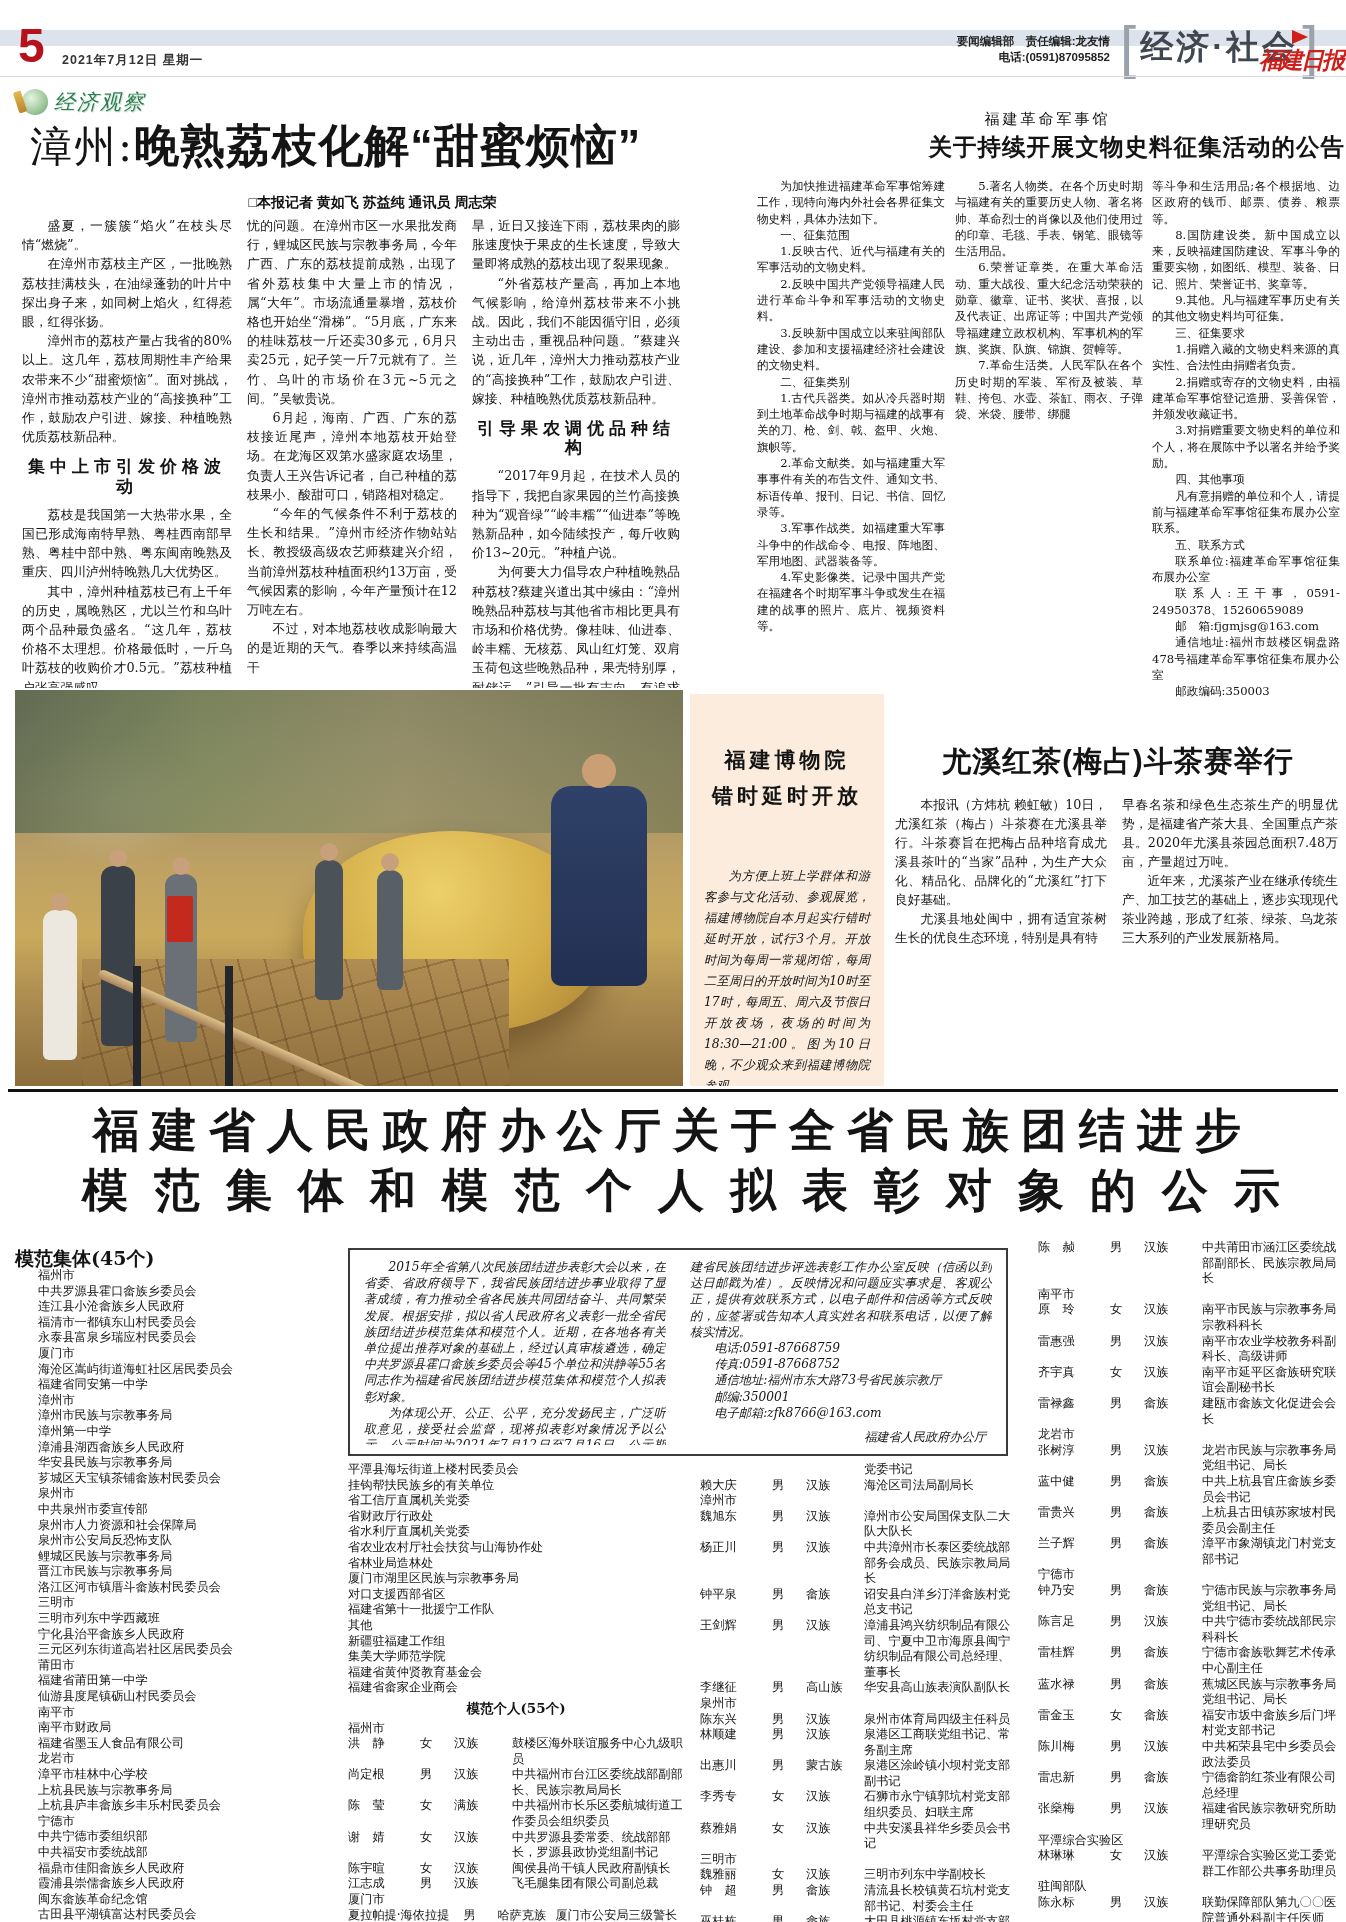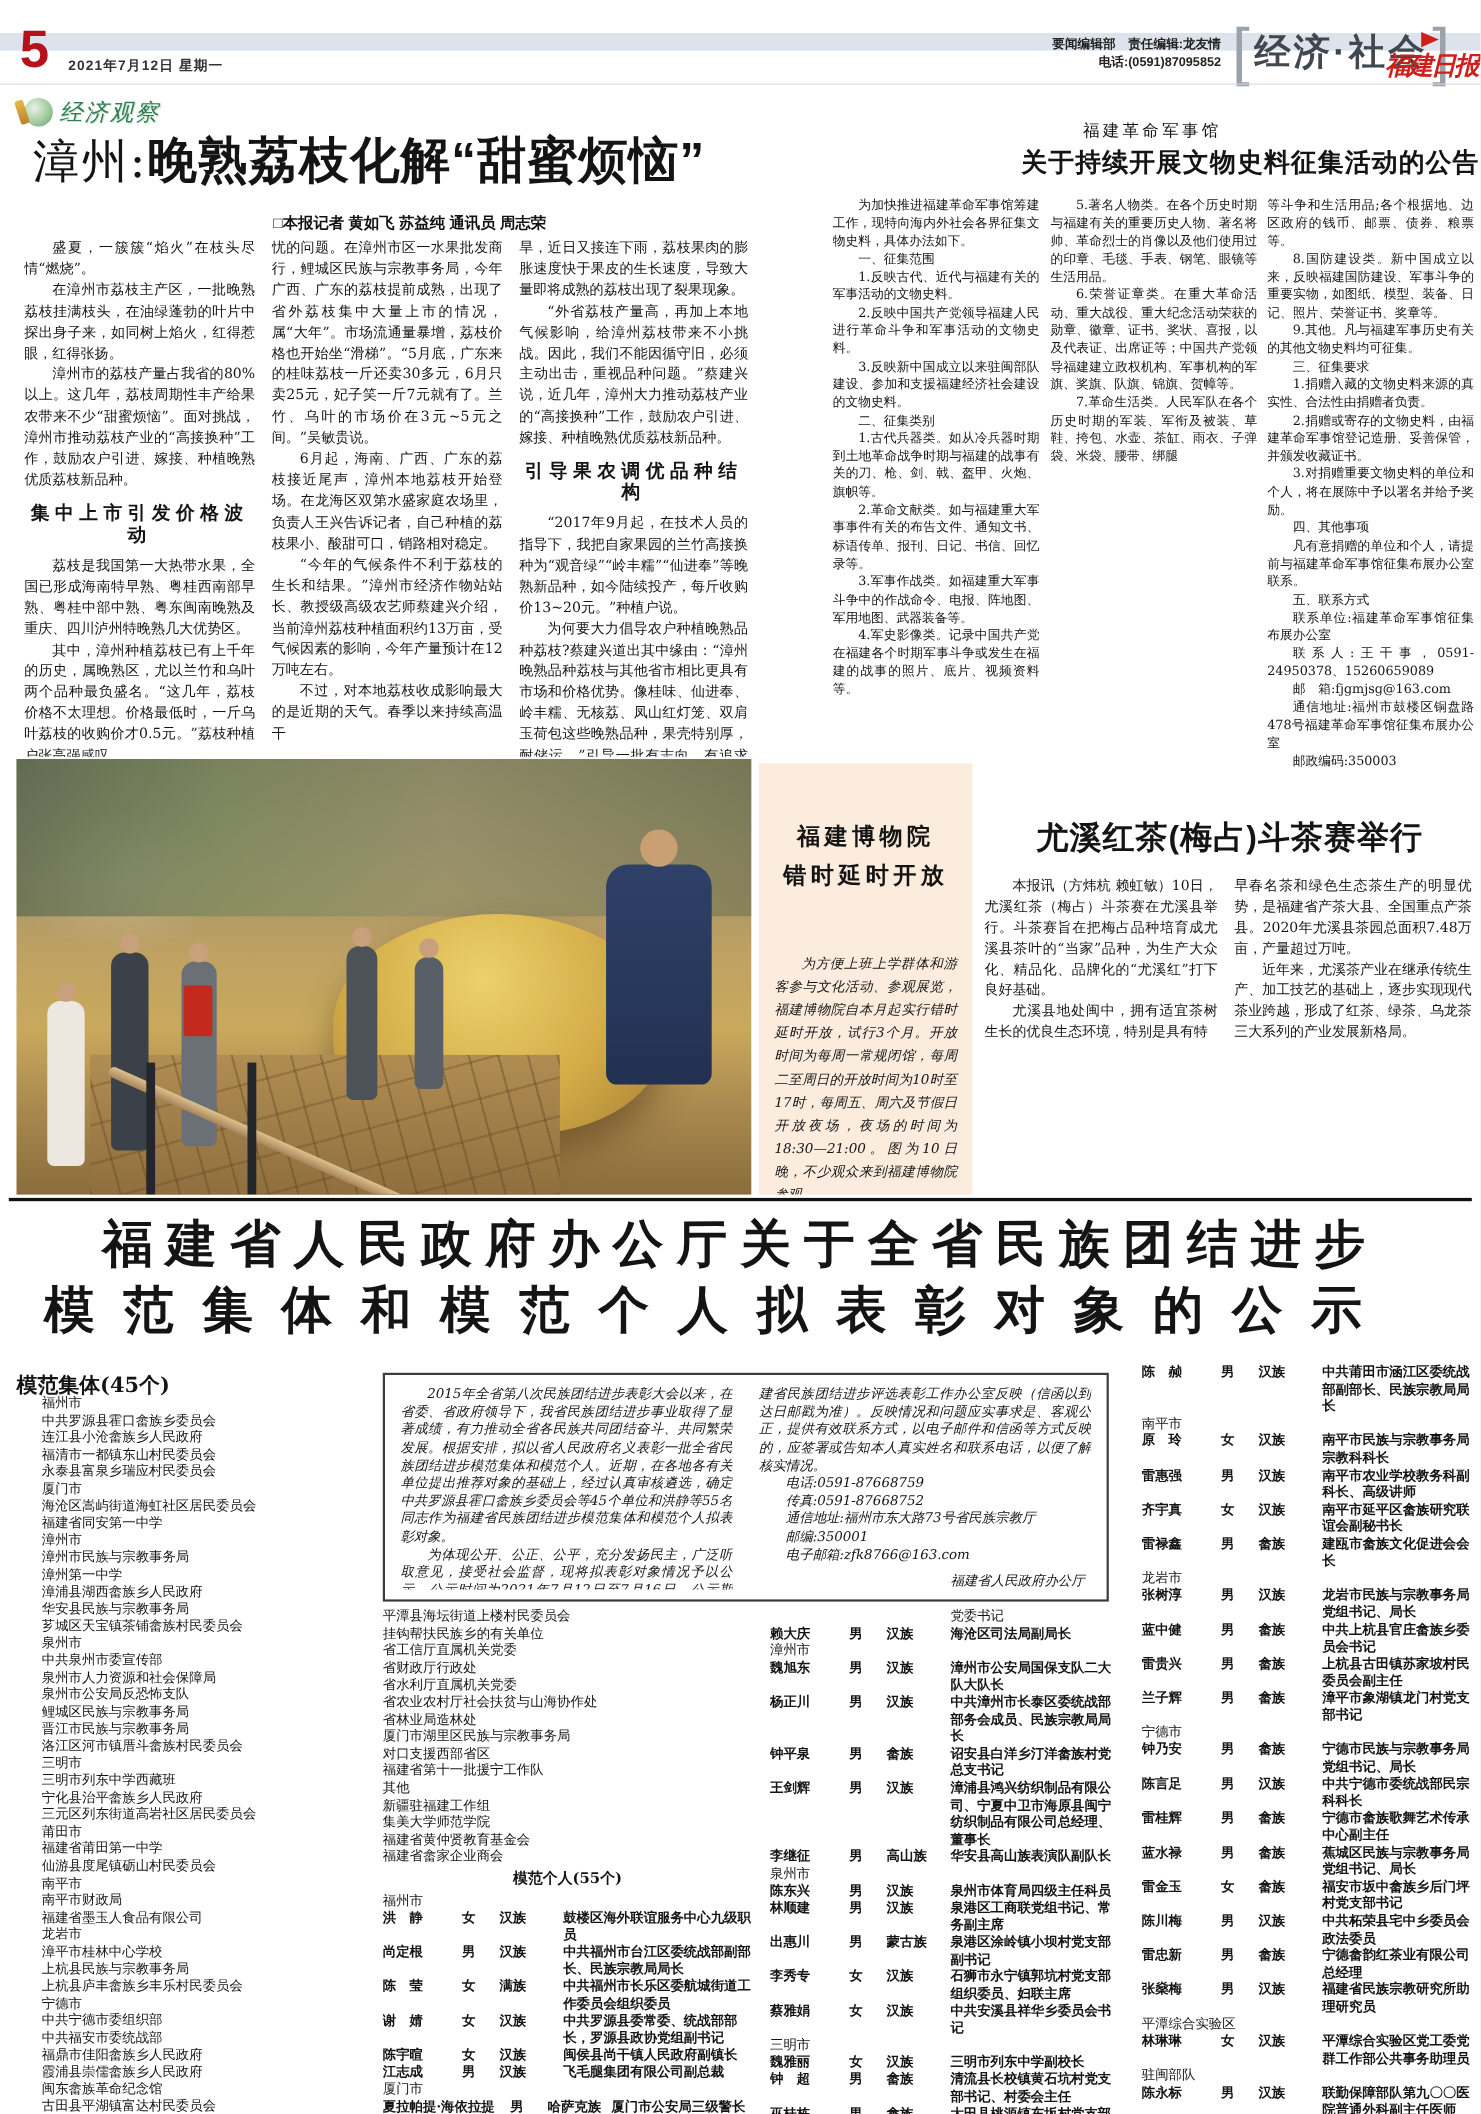--- a/index.html
+++ b/index.html
@@ -74,31 +74,31 @@
   
   .tea-title{left:893px;top:742px;width:450px;text-align:center;font-family:"Liberation Sans",sans-serif;
              font-size:29px;font-weight:900;letter-spacing:1px;}
   .t1{left:895px;top:795px;width:212px;height:288px;}
   .t2{left:1122px;top:795px;width:216px;height:288px;}
   .teacol{font-size:12.7px;line-height:19px;text-align:justify;overflow:hidden;}
   
   .rule{left:8px;top:1089px;width:1330px;height:3px;background:#111;}
   .nt1{left:40px;top:1100px;width:1266px;text-align:center;font-family:"Liberation Sans",sans-serif;
        font-size:46px;font-weight:900;letter-spacing:12px;white-space:nowrap;}
-  .nt2{left:40px;top:1160px;width:1266px;text-align:left;font-family:"Liberation Sans",sans-serif;
+  .nt2{left:40px;top:1160px;width:1266px;text-align:right;font-family:"Liberation Sans",sans-serif;
        font-size:46px;font-weight:900;letter-spacing:26px;white-space:nowrap;}
   .lsthead{left:15px;top:1246px;width:292px;text-align:left;font-size:19px;font-weight:bold;}
   .list{font-size:12.2px;line-height:15.6px;overflow:hidden;}
   .ln{white-space:nowrap;}
   .lc1{left:38px;top:1268px;width:268px;height:652px;}
   .lc2{left:348px;top:1462px;width:336px;height:460px;}
   .lc3{left:700px;top:1462px;width:320px;height:460px;}
   .lc4{left:1038px;top:1240px;width:302px;height:682px;}
   .midhead{text-align:center;font-size:13.5px;font-weight:bold;margin:5px 0 4px;}
-  .p-row{display:flex;align-items:flex-start;font-weight:bold;}
+  .p-row{display:flex;align-items:flex-start;}
   .pn{flex:0 0 72px;}
   .pn.wide{flex:0 0 auto;margin-right:14px;}
   .ps{flex:0 0 34px;}
   .pe{flex:0 0 58px;}
   .pt{flex:1 1 auto;white-space:normal;}
   .p-row .pt{text-align:left;}
   .contln{padding-left:164px;}
   
   .nbox{left:348px;top:1248px;width:660px;height:208px;border:2px solid #3b3b3b;display:flex;gap:24px;
         padding:9px 14px;box-sizing:border-box;font-style:italic;font-size:12.2px;line-height:16.2px;text-align:justify;}

